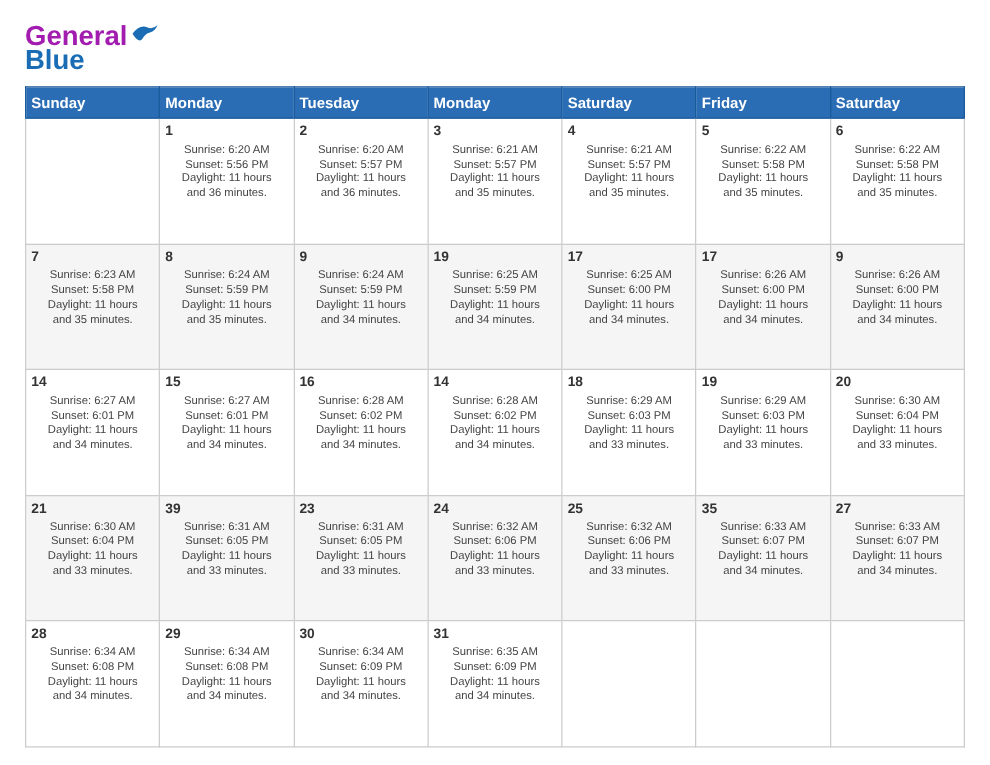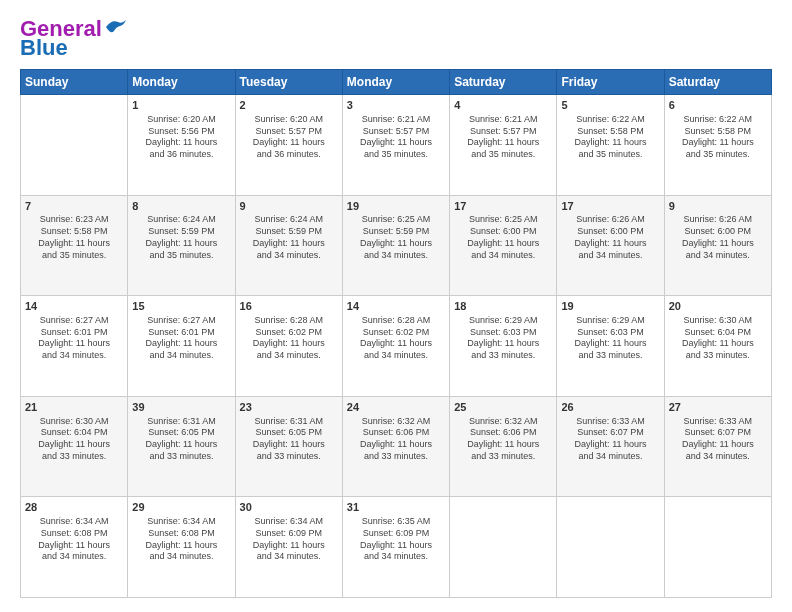--- a/index.html
+++ b/index.html
@@ -298,21 +298,21 @@
 and 33 minutes.</div>
           </td>
           <td>
             <span class="day-num">25</span>
             <div class="day-info" style="white-space: pre-line;">Sunrise: 6:32 AM
 Sunset: 6:06 PM
 Daylight: 11 hours
 and 33 minutes.</div>
           </td>
           <td>
-            <span class="day-num">26</span>
+            <span class="day-num">35</span>
             <div class="day-info" style="white-space: pre-line;">Sunrise: 6:33 AM
 Sunset: 6:07 PM
 Daylight: 11 hours
 and 34 minutes.</div>
           </td>
           <td>
             <span class="day-num">27</span>
             <div class="day-info" style="white-space: pre-line;">Sunrise: 6:33 AM
 Sunset: 6:07 PM
 Daylight: 11 hours

